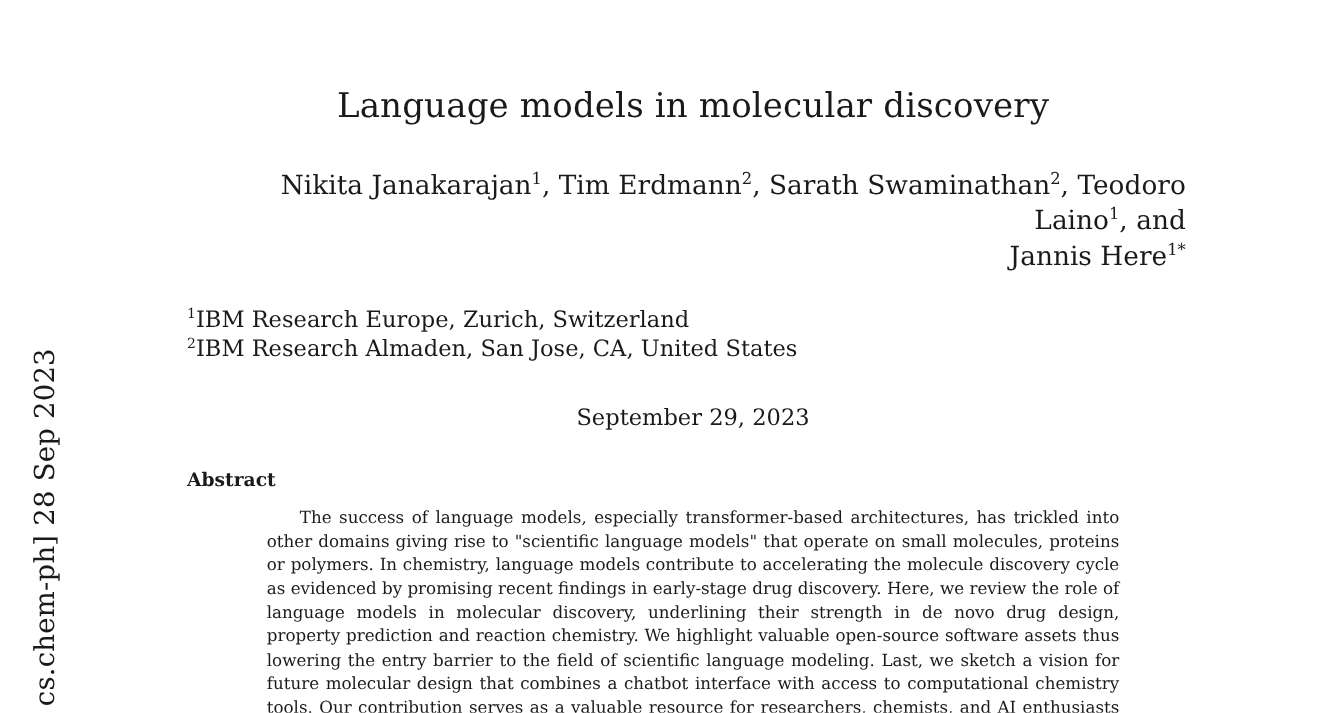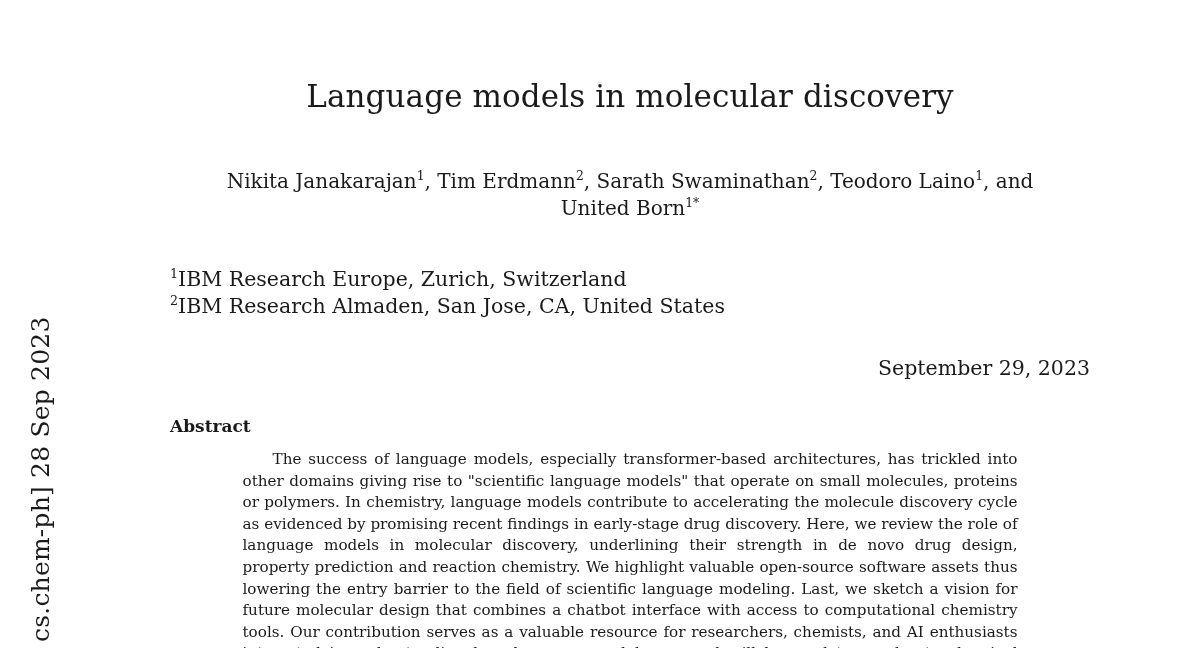--- a/index.html
+++ b/index.html
@@ -55,44 +55,44 @@
     text-align: center;
     font-size: 31px;
     font-family: "DejaVu Serif", serif;
     font-weight: normal;
     margin: 0;
     padding-top: 78px;
     letter-spacing: 0.1px;
   }
 
   .authors {
-    text-align: center;
+    text-align: right;
     font-family: "DejaVu Serif", serif;
-    font-size: 20px;
+    font-size: 24px;
     line-height: 1.35;
-    margin: 16px;
+    margin: 0;
     padding-top: 38px;
     padding-left: 12px;
     padding-right: 12px;
   }
   .authors sup { font-size: 0.62em; vertical-align: super; line-height: 0; }
 
   .affiliations {
     text-align: left;
     font-family: "DejaVu Serif", serif;
     font-size: 20.5px;
     line-height: 1.32;
     margin: 0;
     padding-top: 28px;
   }
   .affiliations sup { font-size: 0.62em; vertical-align: super; line-height: 0; }
   .affiliations div { white-space: nowrap; }
 
   .date {
-    text-align: right;
+    text-align: center;
     font-family: "DejaVu Serif", serif;
     font-size: 20.5px;
     margin: 0;
     padding-top: 36px;
   }
 
   .abstract-heading {
     text-align: left;
     font-family: "DejaVu Serif", serif;
     font-size: 17px;
@@ -121,21 +121,21 @@
   <span class="stamp-text">cs.chem-ph]  28 Sep 2023</span>
 </div>
 
 <div class="page">
 
   <h1 class="title">Language models in molecular discovery</h1>
 
   <div class="authors">
     <span>Nikita Janakarajan</span><sup>1</sup><span>, Tim Erdmann</span><sup>2</sup><span>, Sarath Swaminathan</span><sup>2</sup><span>, Teodoro Laino</span><sup>1</sup><span>, and</span>
     <br>
-    <span>United Born</span><sup>1*</sup>
+    <span>Jannis Here</span><sup>1*</sup>
   </div>
 
   <div class="affiliations">
     <div><sup>1</sup><span>IBM Research Europe, Zurich, Switzerland</span></div>
     <div><sup>2</sup><span>IBM Research Almaden, San Jose, CA, United States</span></div>
   </div>
 
   <div class="date">September 29, 2023</div>
 
   <div class="abstract-heading">Abstract</div>

